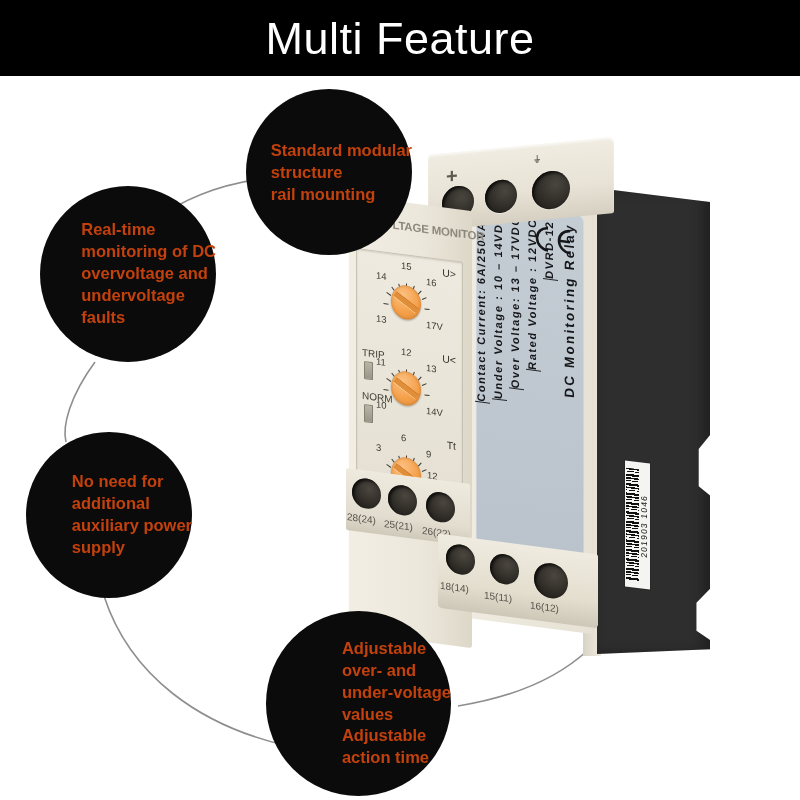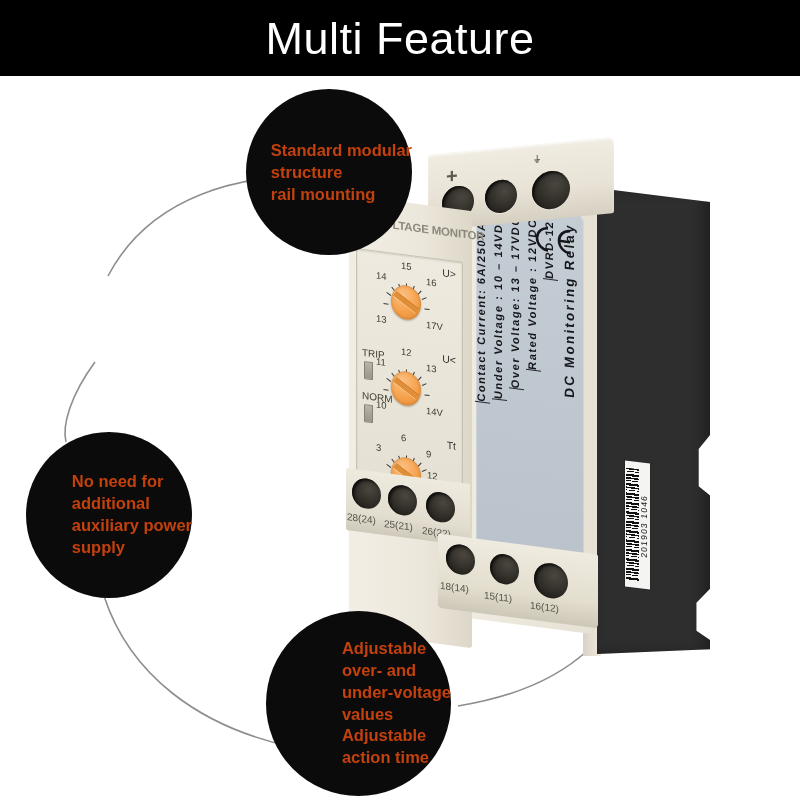--- a/index.html
+++ b/index.html
@@ -507,20 +507,27 @@
     </div>
 
   </div>
 
   <div class="bubble" id="bubble-structure">
     <div class="bubble-text">Standard modular
 structure
 rail mounting</div>
   </div>
 
+  <div class="bubble" id="bubble-monitoring">
+    <div class="bubble-text">Real-time
+monitoring of DC
+overvoltage and
+undervoltage
+faults</div>
+  </div>
 
   <div class="bubble" id="bubble-power">
     <div class="bubble-text">No need for
 additional
 auxiliary power
 supply</div>
   </div>
 
   <div class="bubble" id="bubble-adjustable">
     <div class="bubble-text">Adjustable

